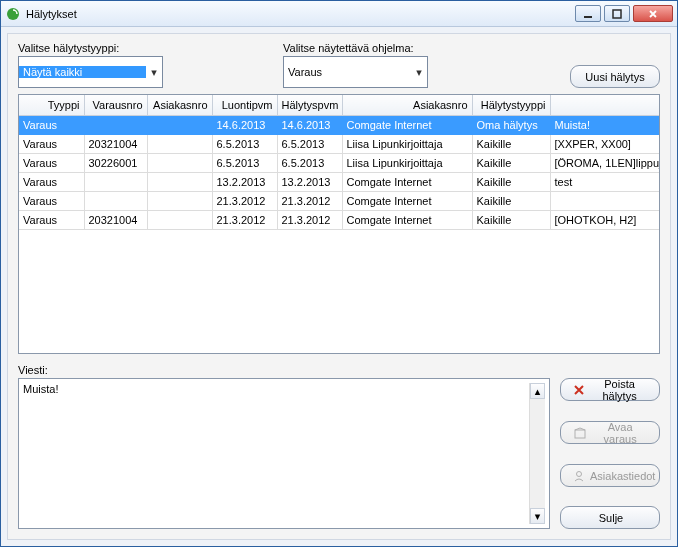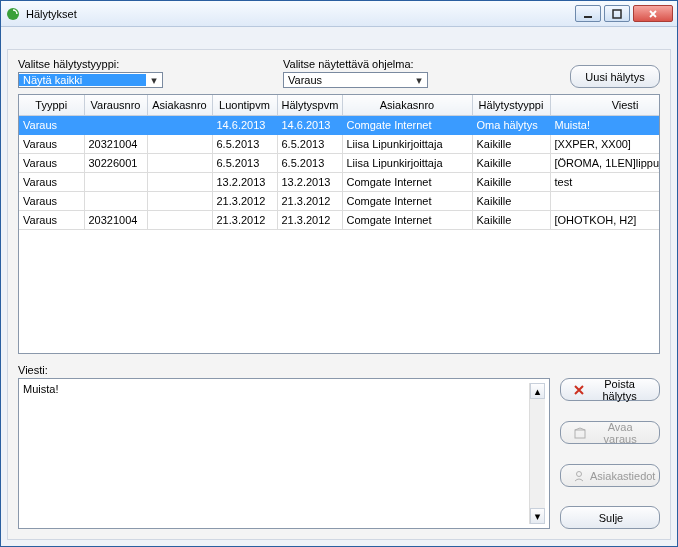--- a/index.html
+++ b/index.html
@@ -1,38 +1,38 @@
 <!DOCTYPE html>
 <html><head>
 <meta charset="utf-8">
 <style>
   * { box-sizing: border-box; font-family: "Segoe UI", Tahoma, sans-serif; font-size: 11px; }
   body { margin: 0; padding: 0; background: #fff; }
-  .window { width: 678px; height: 547px; border: 1px solid #2a5fa0; background: #eef2f8; display: flex; flex-direction: column; gap: 16px; }
+  .window { width: 678px; height: 547px; border: 1px solid #2a5fa0; background: #eef2f8; display: flex; flex-direction: column; }
   .titlebar { height: 26px; background: linear-gradient(#f7fbff,#dfeaf8); display:flex; align-items:center; padding:0 4px; border-bottom:1px solid #b8c8dd;}
   .titlebar .icon { width:16px; height:16px; margin-right:5px; display:flex; align-items:center; justify-content:center;}
   .titlebar .title { flex:1; color:#000; }
   .winbtns { display:flex; gap:3px; }
   .winbtn { width:26px; height:17px; border:1px solid #6d89ac; border-radius:2px; background:linear-gradient(#f3f8ff,#cfe0f4); display:flex; align-items:center; justify-content:center; cursor:pointer; position:relative;}
   .winbtn.close { width:40px; background:linear-gradient(#f6a6a0,#d9544b); border-color:#a93d36;}
   .winbtn svg { pointer-events:none; }
   .content { flex:1; margin:6px; background:#f4f4f4; border:1px solid #d0d7e2; padding:8px 10px 10px 10px; display:flex; flex-direction:column; }
   .filters { display:flex; align-items:flex-end; gap:20px; margin-bottom:6px;}
   .filtercol { display:flex; flex-direction:column; gap:2px; }
   .filtercol label { color:#000; }
-  .combo { width:145px; height:16px; border:1px solid #7a8aa0; background:#fff; display:flex; align-items:center; position:relative; cursor:pointer;}
+  .combo { width:145px; height:32px; border:1px solid #7a8aa0; background:#fff; display:flex; align-items:center; position:relative; cursor:pointer;}
   .combo .sel { flex:1; padding:0 4px; color:#000; white-space:nowrap; overflow:hidden;}
   .combo.hl .sel { background:#3399ff; color:#fff; }
   .combo .arrow { width:16px; display:flex; align-items:center; justify-content:center; color:#333;}
   .newbtn-wrap { margin-left:auto; }
   .btn { min-width:90px; height:23px; padding:0 10px; border:1px solid #8a98ab; border-radius:9px; background:linear-gradient(#fdfdfe,#e6ebf2); cursor:pointer; display:flex; align-items:center; justify-content:center; gap:5px;}
   .btn:disabled, .btn.disabled { color:#9a9a9a; cursor:default; background:linear-gradient(#f7f7f7,#ececec);margin-top:14px; }
   .grid-wrap { flex:0 0 260px; border:1px solid #8a98ab; background:#fff; overflow:hidden; margin-bottom:10px;}
   table { border-collapse:collapse; width:672px; table-layout:fixed;}
-  th { background:linear-gradient(#fdfdfe,#eef2f7); border:1px solid #c8d0db; border-top:none; padding:3px 4px; text-align:center; font-weight:normal; height:20px; white-space:nowrap; overflow:hidden;}
+  th { background:linear-gradient(#fdfdfe,#eef2f7); border:1px solid #c8d0db; border-top:none; padding:3px 4px; text-align:right; font-weight:normal; height:20px; white-space:nowrap; overflow:hidden;}
   th:first-child { border-left:none;}
   td { border:1px solid #dcdcdc; border-top:none; padding:2px 4px; height:19px; white-space:nowrap; overflow:hidden; }
   td:first-child { border-left:none;}
   tr.sel td { background:#3a9bff; color:#fff; border-color:#3a9bff;}
   .msglabel { margin-bottom:2px; }
   .lower { flex:1; display:flex; gap:10px; }
   .msgbox { flex:1; border:1px solid #8a98ab; background:#fff; padding:4px 4px 4px 4px; position:relative; display:flex;}
   .msgbox textarea { border:none; resize:none; outline:none; flex:1; font:inherit; padding:0; background:transparent;}
   .msgbox .scroll { width:16px; background:#f0f0f0; border-left:1px solid #dcdcdc; display:flex; flex-direction:column; align-items:center;}
   .msgbox .scroll .sbtn{height:16px;width:100%;display:flex;align-items:center;justify-content:center;border:1px solid #c8d0db;background:linear-gradient(#fdfdfe,#e6ebf2);}

